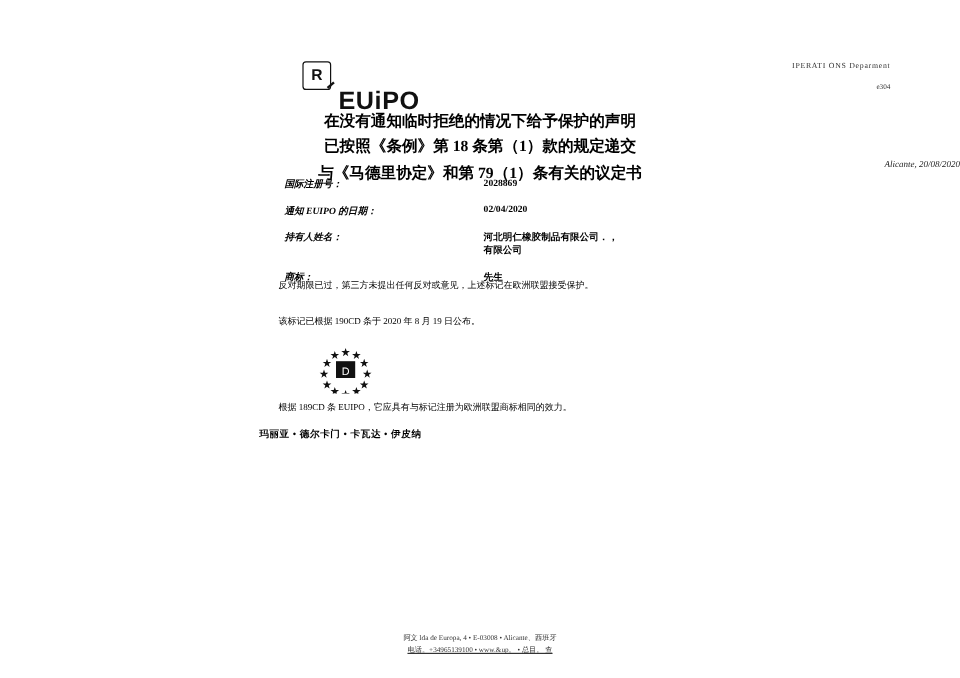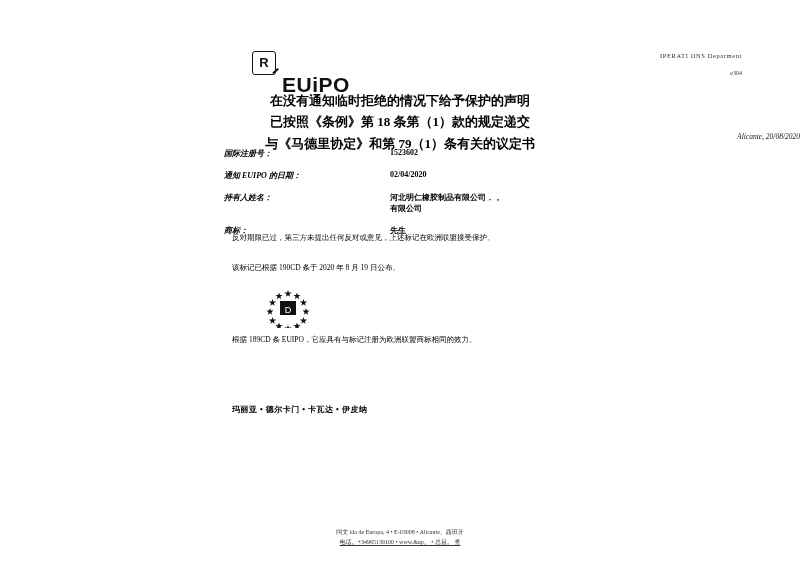--- a/index.html
+++ b/index.html
@@ -104,20 +104,21 @@
     position: absolute;
     left: 224px;
     top: 148px;
     width: 352px;
   }
   .field-row {
     display: flex;
     align-items: flex-start;
     margin-bottom: 11px;
     font-size: 8px;
+    margin-left: 13px;
   }
   .field-label {
     width: 150px;
     font-weight: bold;
     font-style: italic;
     color: #000;
   }
   .field-value {
     flex: 1;
     font-weight: bold;
@@ -145,27 +146,26 @@
     position: absolute;
     left: 262px;
     top: 288px;
     width: 52px;
     height: 40px;
   }
   .emblem svg { display: block; }
   
   .signature {
     position: absolute;
-    left: 232px;
+    left: 216px;
     top: 356px;
     font-size: 8px;
     font-weight: bold;
     color: #000;
     letter-spacing: 0.5px;
-    margin-top: 48px;
   }
   
   .footer {
     position: absolute;
     left: 0;
     right: 0;
     bottom: 18px;
     text-align: center;
     font-size: 6px;
     color: #333;
@@ -195,21 +195,21 @@
     <div>在没有通知临时拒绝的情况下给予保护的声明</div>
     <div>已按照《条例》第 18 条第（1）款的规定递交</div>
     <div>与《马德里协定》和第 79（1）条有关的议定书</div>
   </div>
 
   <div class="subdate">Alicante, 20/08/2020</div>
 
   <div class="fields">
     <div class="field-row">
       <div class="field-label">国际注册号：</div>
-      <div class="field-value">1523602</div>
+      <div class="field-value">2028869</div>
     </div>
     <div class="field-row">
       <div class="field-label">通知 EUIPO 的日期：</div>
       <div class="field-value">02/04/2020</div>
     </div>
     <div class="field-row">
       <div class="field-label">持有人姓名：</div>
       <div class="field-value">
         <span>河北明仁橡胶制品有限公司．，</span>
         <span class="line2">有限公司</span>

